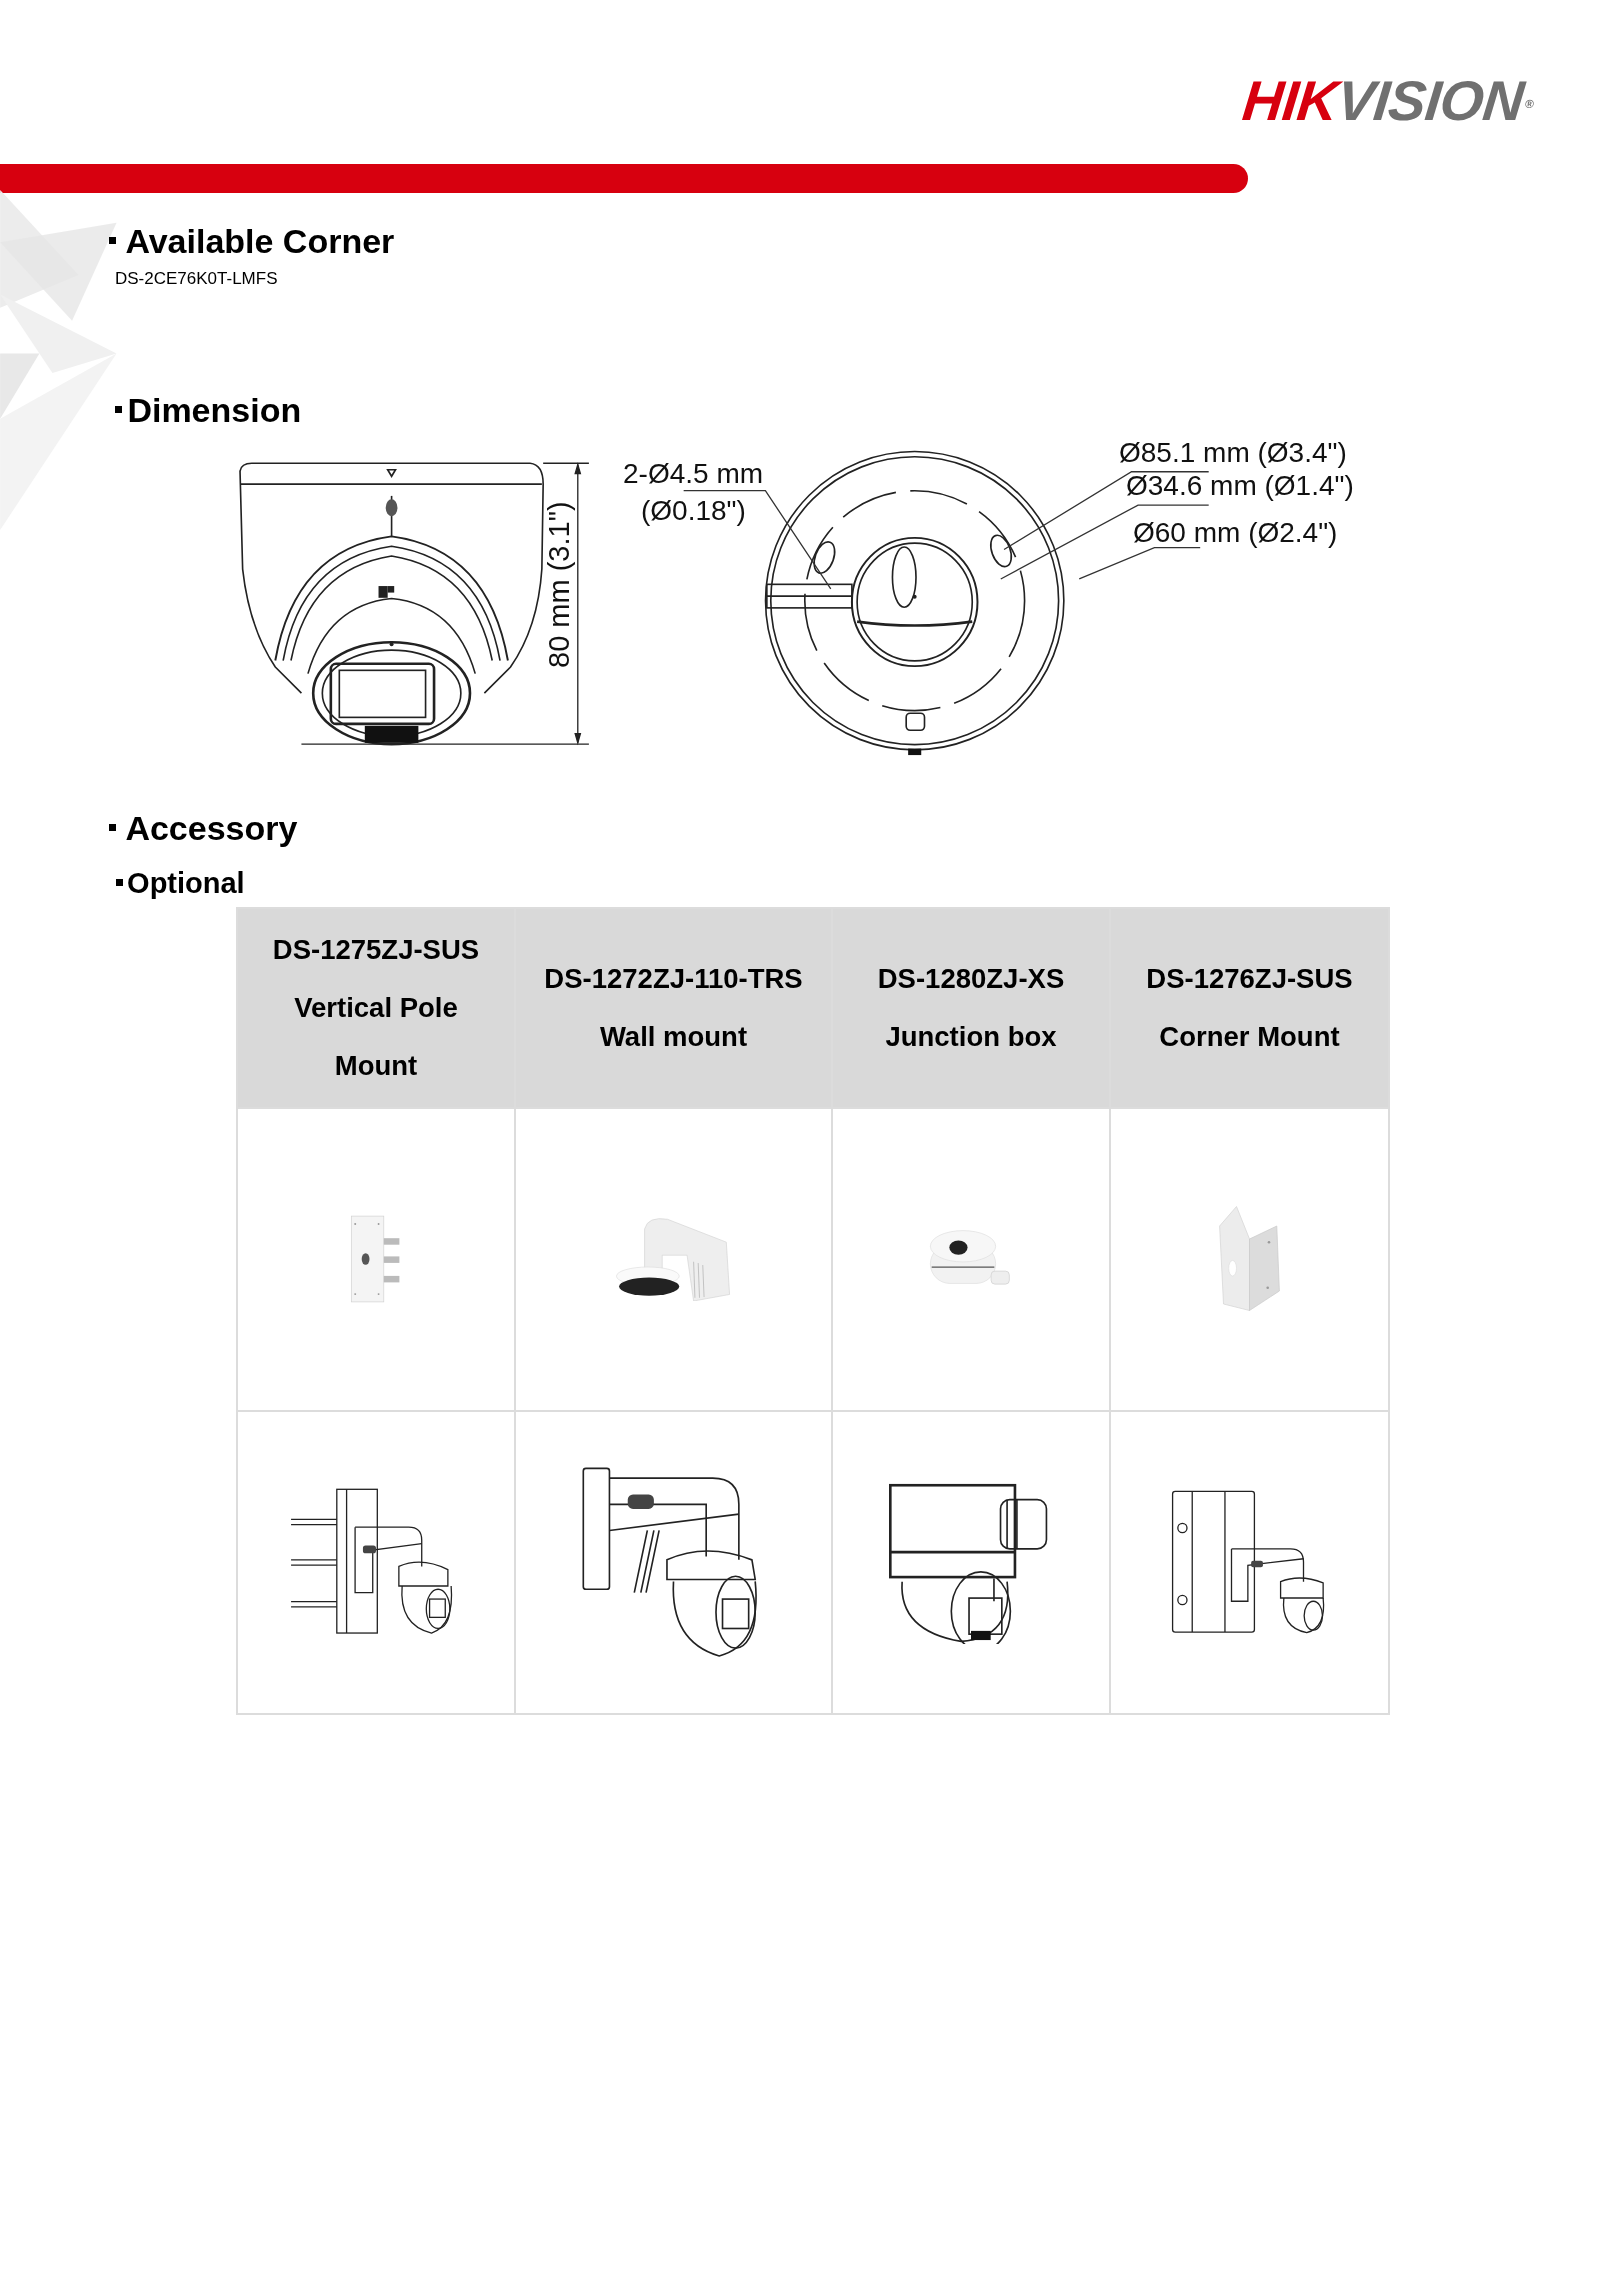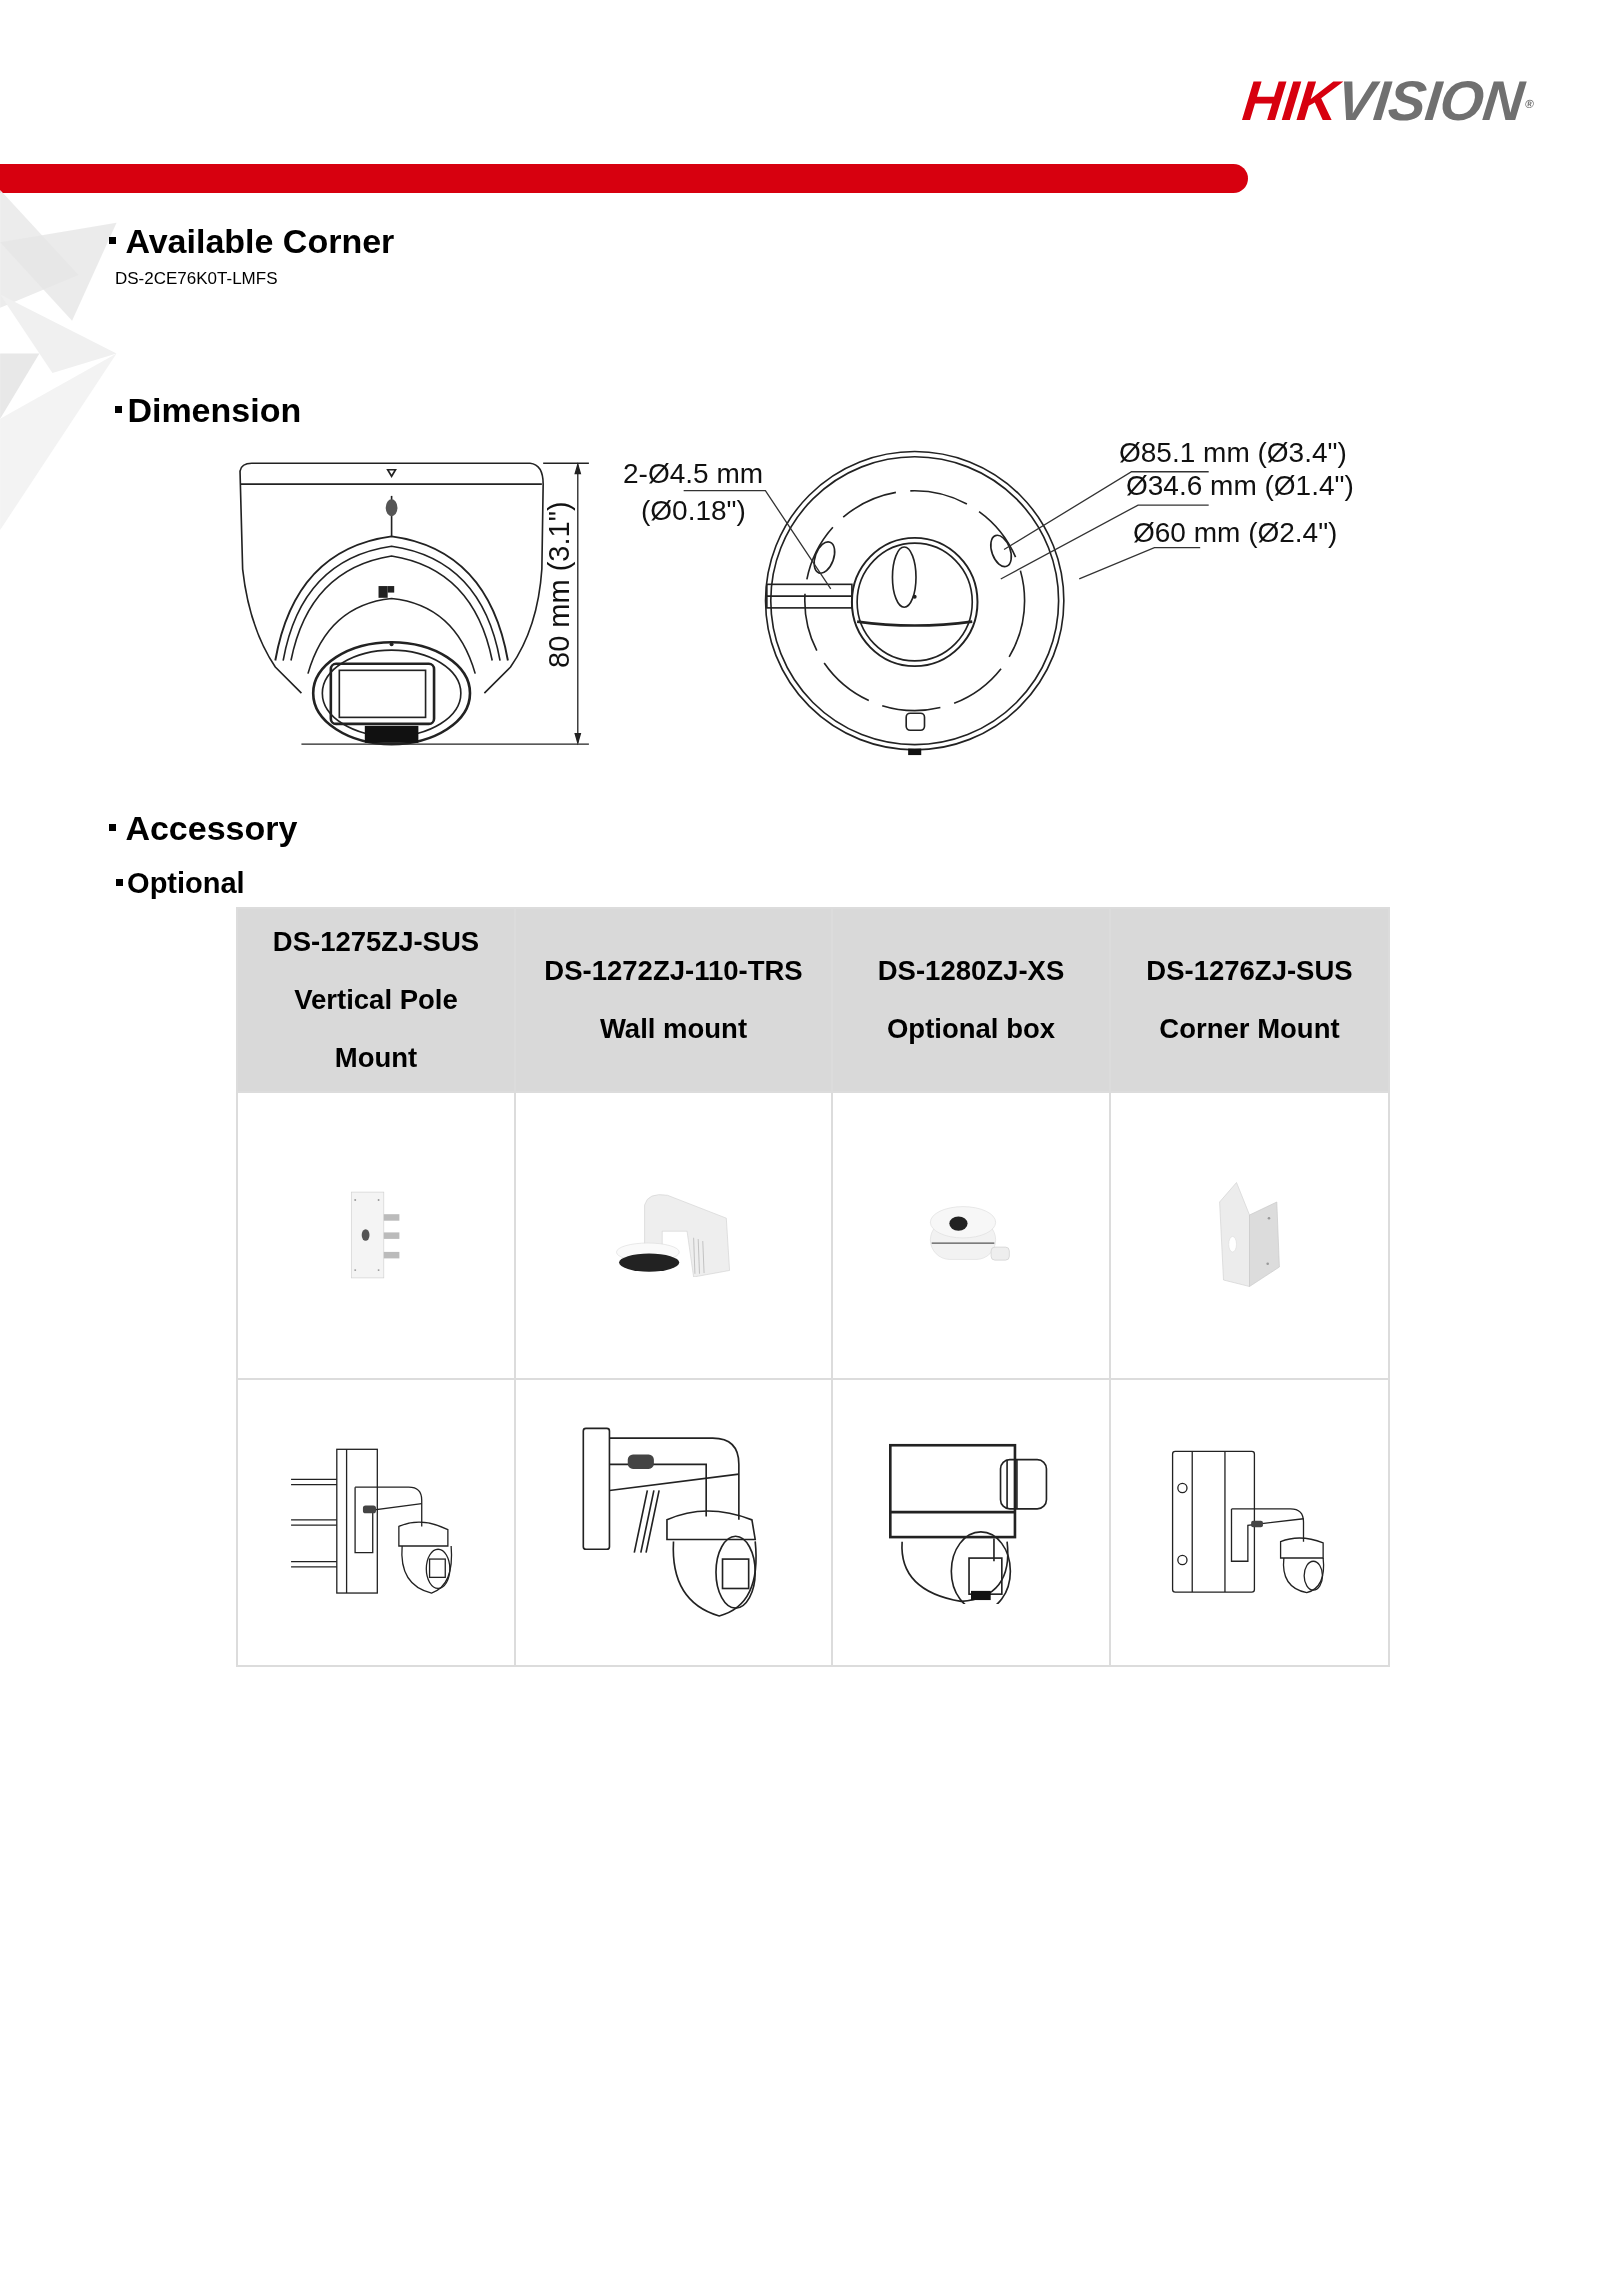--- a/index.html
+++ b/index.html
@@ -11,21 +11,21 @@
   .logo .reg{font-size:11.8px;color:#707070;vertical-align:top;position:relative;top:2.6px;margin-left:2.6px;font-style:normal;}
   .redbar{left:0;top:164px;width:1248px;height:29px;background:#d7000f;border-radius:0 15px 15px 0;}
   .watermark{left:0;top:190px;width:118px;height:340px;}
   .h1{font-weight:bold;font-size:34px;line-height:39px;white-space:nowrap;}
   .h1 .bullet,.h2 .bullet{display:inline-block;width:7.2px;height:7.2px;background:#000;vertical-align:middle;margin-right:9.2px;position:relative;top:-3.9px;}
   .h2{font-weight:bold;font-size:29px;line-height:33px;white-space:nowrap;}
   .model{left:115px;top:264px;font-size:17px;line-height:29px;white-space:nowrap;}
   .dimlabel{font-size:28px;line-height:31px;white-space:nowrap;color:#111;font-family:"Liberation Sans Narrow","Liberation Sans",sans-serif;}
   .vtext{font-size:29px;line-height:31px;white-space:nowrap;transform-origin:center center;transform:rotate(-90deg);color:#111;}
   table.acc{position:absolute;left:236px;top:907px;width:1153px;border-collapse:collapse;table-layout:fixed;}
-  table.acc td{border:2px solid #dcdcdc;text-align:center;vertical-align:middle;padding:4px;}
+  table.acc td{border:2px solid #dcdcdc;text-align:center;vertical-align:middle;padding:12px;}
   table.acc tr.head td{background:#d9d9d9;height:174px;font-weight:bold;font-size:27.5px;line-height:58px;}
   table.acc tr.img td{height:277px;background:#fff;}
   .prod{display:inline-block;}
 </style>
 </head>
 <body>
 
 <div class="abs logo">
   <span class="hik">HIK</span><span class="vision">VISION</span><span class="reg">®</span>
 </div>
@@ -134,21 +134,21 @@
       <div>DS-1275ZJ-SUS</div>
       <div>Vertical Pole</div>
       <div>Mount</div>
     </td>
     <td>
       <div>DS-1272ZJ-110-TRS</div>
       <div>Wall mount</div>
     </td>
     <td>
       <div>DS-1280ZJ-XS</div>
-      <div>Optional box</div>
+      <div>Junction box</div>
     </td>
     <td>
       <div>DS-1276ZJ-SUS</div>
       <div>Corner Mount</div>
     </td>
   </tr>
   <tr class="img">
     <td>
       <svg class="prod" width="52" height="92" viewBox="0 0 80 140">
         <rect x="2" y="4" width="50" height="132" fill="#f4f4f4" stroke="#cfcfcf"></rect>

